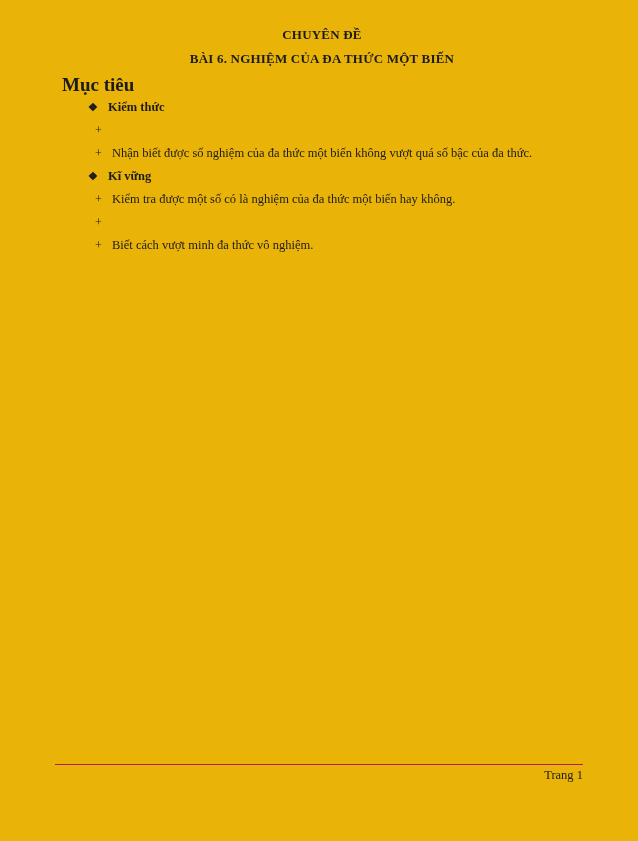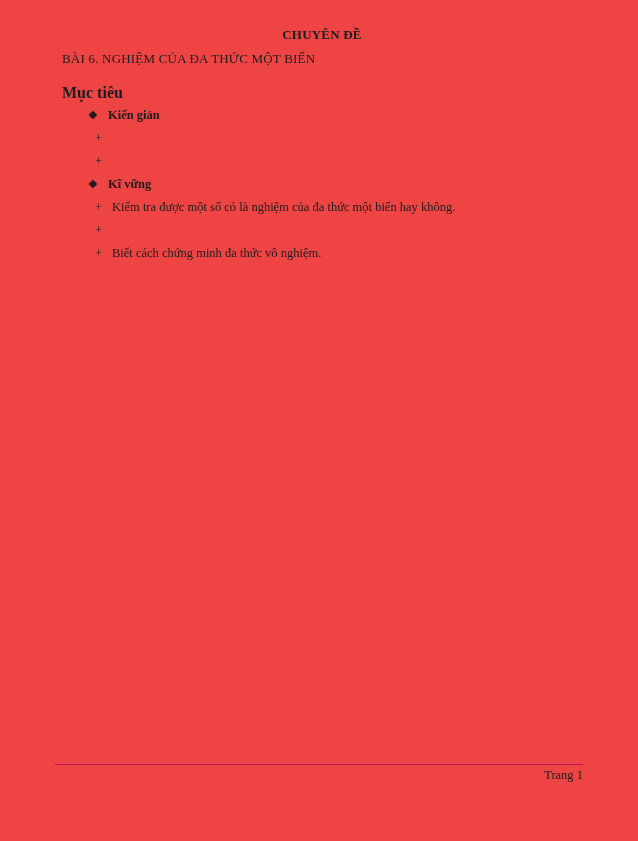--- a/index.html
+++ b/index.html
@@ -4,48 +4,48 @@
 <style>
   html, body {
     margin: 0;
     padding: 0;
     background: #ffffff;
   }
   .page {
     position: relative;
     width: 638px;
     height: 841px;
-    background: #ef4444;
+    background: #eab308;
     font-family: "Liberation Serif", "DejaVu Serif", serif;
     color: #1c1c1c;
     overflow: hidden;
     box-sizing: border-box;
   }
   .content {
     padding: 28px 56px 0 62px;
   }
   .doc-title {
     text-align: center;
     font-weight: 700;
     font-size: 13px;
     line-height: 14px;
     margin-bottom: 10px;
     letter-spacing: 0.2px;
   }
   .doc-subtitle {
-    text-align: left;
-    font-weight: 400;
+    text-align: center;
+    font-weight: 700;
     font-size: 13px;
     line-height: 14px;
-    margin-bottom: 20px;
+    margin-bottom: 12px;
     letter-spacing: 0.2px;
   }
   .main-heading {
     font-weight: 700;
-    font-size: 16px;
+    font-size: 19px;
     line-height: 14px;
     margin-bottom: 8px;
   }
   .sub-heading {
     display: flex;
     align-items: baseline;
     font-weight: 700;
     font-size: 12.5px;
     line-height: 14px;
     margin-left: 26px;
@@ -90,48 +90,49 @@
   <div class="content">
 
     <div class="doc-title">CHUYÊN ĐỀ</div>
 
     <div class="doc-subtitle">BÀI 6. NGHIỆM CỦA ĐA THỨC MỘT BIẾN</div>
 
     <div class="main-heading">Mục tiêu</div>
 
     <div class="sub-heading">
       <span class="diamond">❖</span>
-      <span>Kiến giản</span>
+      <span>Kiểm thức</span>
     </div>
 
     <div class="item">
       <span class="plus">+</span>
     </div>
 
     <div class="item">
       <span class="plus">+</span>
+      <span>Nhận biết được số nghiệm của đa thức một biến không vượt quá số bậc của đa thức.</span>
     </div>
 
     <div class="sub-heading">
       <span class="diamond">❖</span>
       <span>Kĩ vững</span>
     </div>
 
     <div class="item">
       <span class="plus">+</span>
       <span>Kiểm tra được một số có là nghiệm của đa thức một biến hay không.</span>
     </div>
 
     <div class="item">
       <span class="plus">+</span>
     </div>
 
     <div class="item">
       <span class="plus">+</span>
-      <span>Biết cách chứng minh đa thức vô nghiệm.</span>
+      <span>Biết cách vượt minh đa thức vô nghiệm.</span>
     </div>
 
   </div>
 
   <div class="footer">
     <div class="footer-text">Trang 1</div>
   </div>
 </div>
 
 </body></html>

